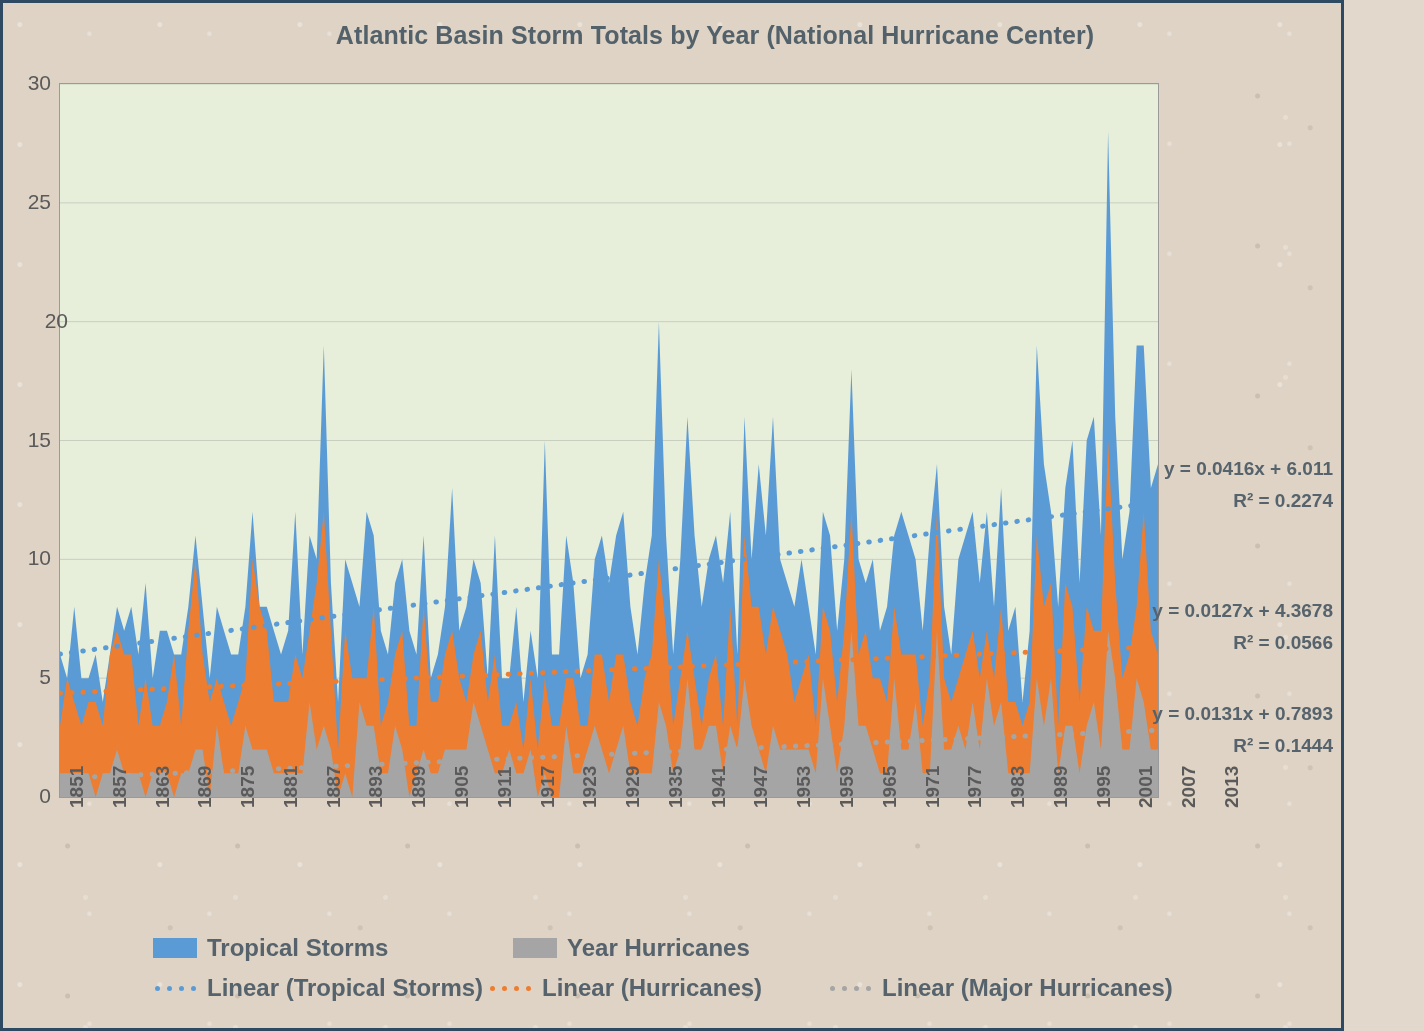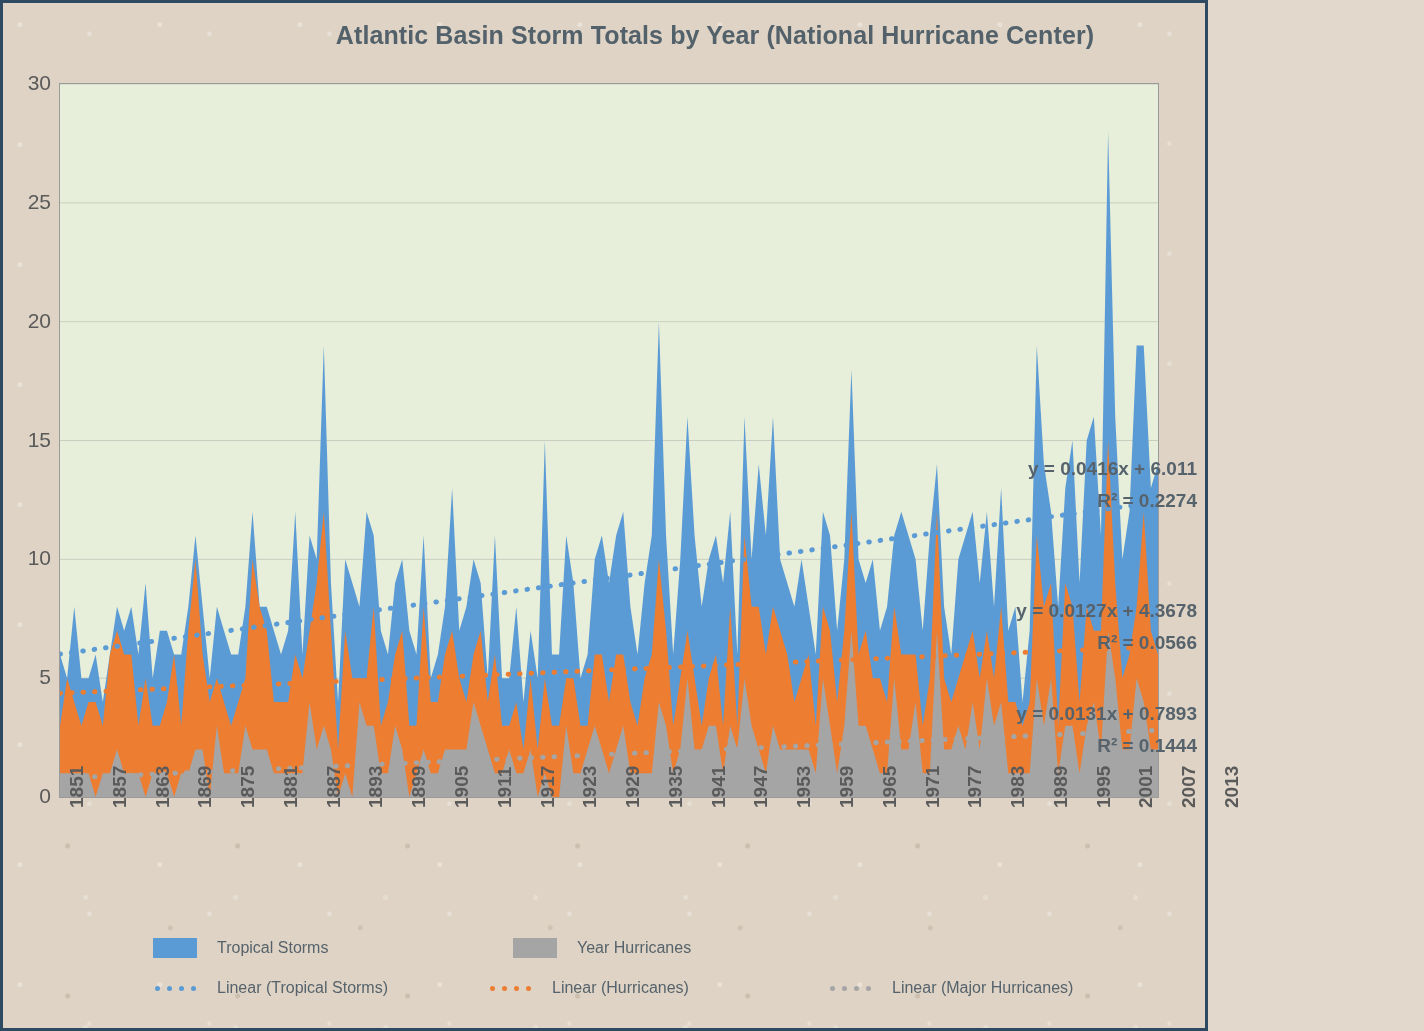--- a/index.html
+++ b/index.html
@@ -8,21 +8,21 @@
   }
   body {
     width: 1424px;
     height: 1031px;
     background: #e2d9cc;
     font-family: "Liberation Sans", sans-serif;
     overflow: hidden;
   }
   #root {
     position: relative;
-    width: 1208px;
+    width: 1344px;
     height: 1031px;
     box-sizing: border-box;
     border: 3px solid #2e4a62;
     background:
       radial-gradient(circle at 12% 18%, rgba(255,255,255,0.35) 0 2px, transparent 3px),
       radial-gradient(circle at 38% 62%, rgba(120,100,80,0.18) 0 2px, transparent 3px),
       radial-gradient(circle at 72% 28%, rgba(255,255,255,0.3) 0 1.5px, transparent 3px),
       radial-gradient(circle at 88% 78%, rgba(120,100,80,0.15) 0 2px, transparent 3px),
       radial-gradient(circle at 55% 88%, rgba(255,255,255,0.25) 0 2px, transparent 3px),
       #ded3c4;
@@ -98,24 +98,24 @@
     display: flex;
     align-items: center;
     height: 40px;
   }
   .legend-item {
     display: flex;
     align-items: center;
     white-space: nowrap;
   }
   .legend-label {
-    font-size: 16px;
-    font-weight: normal;
+    font-size: 24px;
+    font-weight: bold;
     color: #56636c;
-    margin-left: 20px;
+    margin-left: 10px;
   }
   .swatch {
     width: 44px;
     height: 20px;
     display: inline-block;
   }
   .dotline {
     width: 44px;
     height: 20px;
     display: inline-block;
@@ -152,21 +152,21 @@
         <line x1="0" y1="609.1919533333333" x2="1098" y2="562.7091066666667" stroke="#ed7d31" stroke-width="5" stroke-linecap="round" stroke-dasharray="0.5 11"></line>
         <line x1="0" y1="694.24097" x2="1098" y2="646.2940966666666" stroke="#a5a5a5" stroke-width="5" stroke-linecap="round" stroke-dasharray="0.5 11"></line>
       </svg>
   </div>
 
   <div id="y-axis-labels">
       <div class="y-label" style="left: 4px; top: 793px;">0</div>
       <div class="y-label" style="left: 4px; top: 674.167px;">5</div>
       <div class="y-label" style="left: 4px; top: 555.333px;">10</div>
       <div class="y-label" style="left: 4px; top: 436.5px;">15</div>
-      <div class="y-label" style="left: 4px; top: 317.667px; text-align: right;">20</div>
+      <div class="y-label" style="left: 21px; top: 317.667px; text-align: right;">20</div>
       <div class="y-label" style="left: 4px; top: 198.833px;">25</div>
       <div class="y-label" style="left: 4px; top: 80px;">30</div>
     </div>
   <div id="x-axis-labels">
       <div class="x-label" style="left: 63px; top: 805px;">1851</div>
       <div class="x-label" style="left: 105.779px; top: 805px;">1857</div>
       <div class="x-label" style="left: 148.558px; top: 805px;">1863</div>
       <div class="x-label" style="left: 191.338px; top: 805px;">1869</div>
       <div class="x-label" style="left: 234.117px; top: 805px;">1875</div>
       <div class="x-label" style="left: 276.896px; top: 805px;">1881</div>

